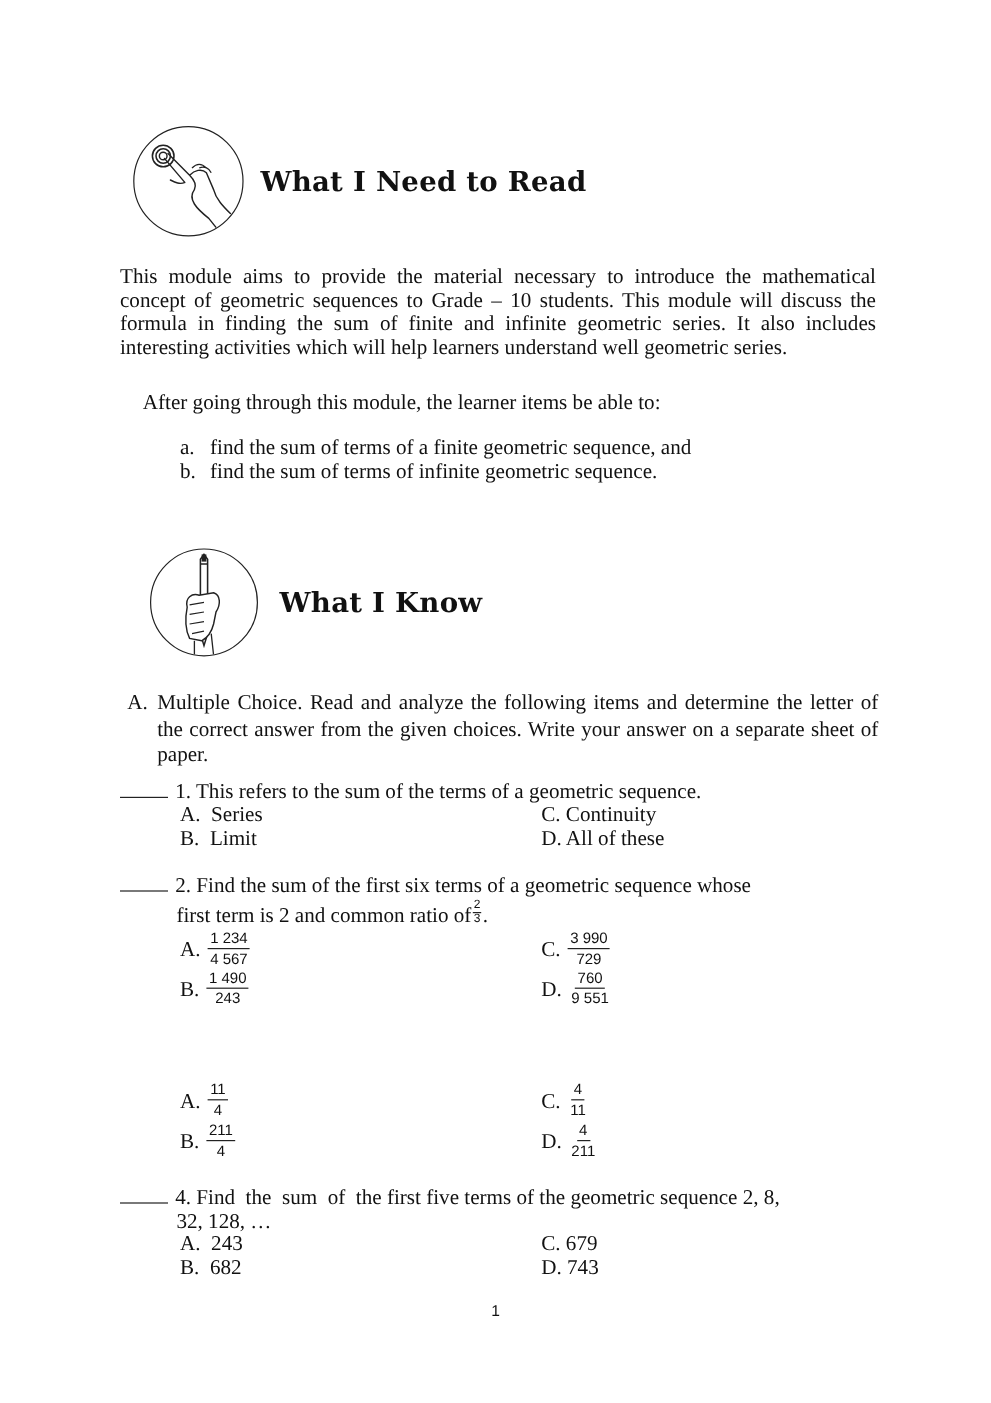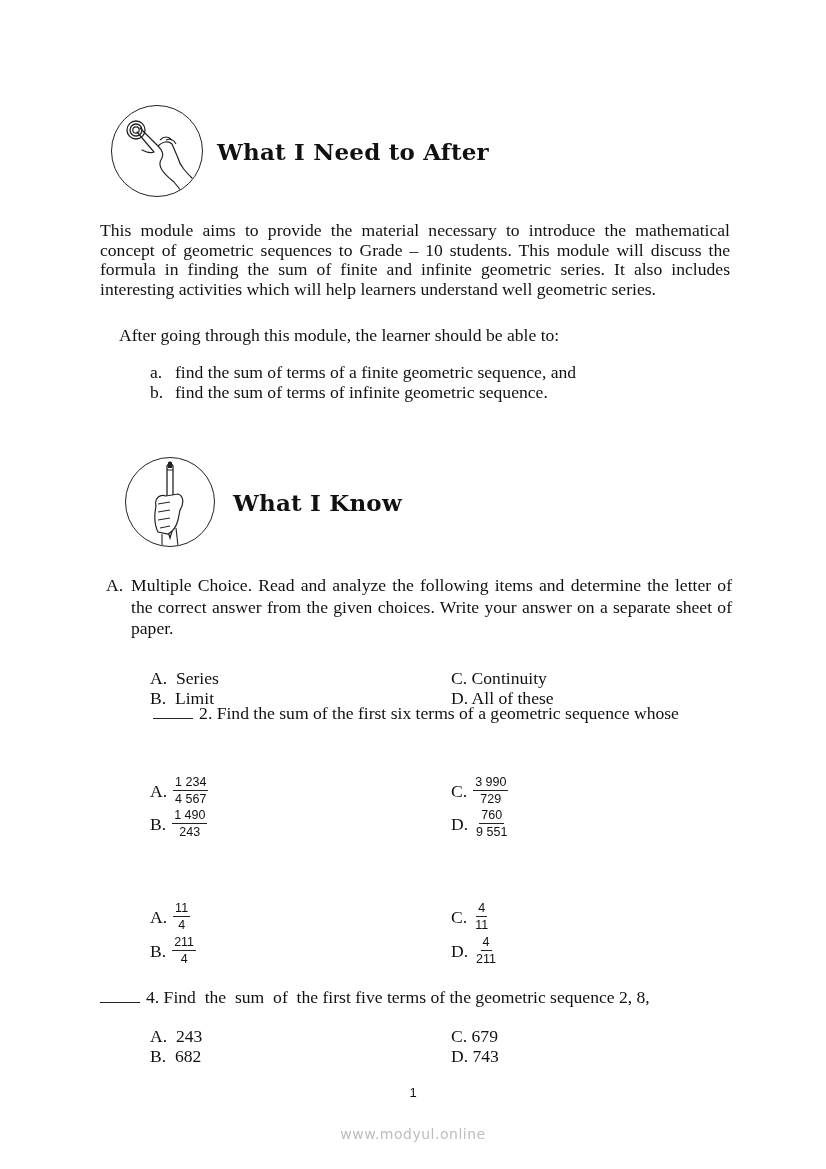--- a/index.html
+++ b/index.html
@@ -54,26 +54,26 @@
   <div class="section-header" style="left:111px; top:105px;">
     <div class="icon-circle">
       <svg width="90" height="90" viewBox="0 0 90 90">
         <circle cx="24" cy="24" r="9" fill="none" stroke="#222" stroke-width="1.3"></circle>
         <circle cx="24" cy="24" r="6" fill="none" stroke="#222" stroke-width="1.3"></circle>
         <circle cx="24" cy="24" r="3.2" fill="none" stroke="#222" stroke-width="1.2"></circle>
         <path d="M25 26 L42 46 M28 22 L46 40 C50 36 56 34 60 38 L66 52 C68 60 74 66 80 72 M42 46 C38 48 34 46 30 44 M46 40 C50 44 52 48 50 52 M50 52 C44 60 52 68 62 76 L70 86" fill="none" stroke="#222" stroke-width="1.2" stroke-linecap="round" stroke-linejoin="round"></path>
         <path d="M48 34 C52 30 56 30 60 34 M54 34 C58 32 62 34 64 38" fill="none" stroke="#222" stroke-width="1.1"></path>
       </svg>
     </div>
-    <div class="section-title">What I Need to After</div>
+    <div class="section-title">What I Need to Read</div>
   </div>
 
   <div class="body-text p1">This module aims to provide the material necessary to introduce the mathematical concept of geometric sequences to Grade – 10 students. This module will discuss the formula in finding the sum of finite and infinite geometric series. It also includes interesting activities which will help learners understand well geometric series.</div>
 
-  <div class="intro">After going through this module, the learner should be able to:</div>
+  <div class="intro">After going through this module, the learner items be able to:</div>
 
   <div class="obj" style="top:382px;">
     <span class="lbl">b.</span><span>find the sum of terms of infinite geometric sequence.</span>
   </div>
   <div class="obj" style="top:362px;">
     <span class="lbl">a.</span><span>find the sum of terms of a finite geometric sequence, and</span>
   </div>
 
   <div class="section-header" style="left:125px; top:457px;">
     <div class="icon-circle" style="width:90px;height:90px;">
@@ -87,27 +87,34 @@
       </svg>
     </div>
     <div class="section-title" style="margin-left:18px;">What I Know</div>
   </div>
 
   <div class="instr">
     <span class="lbl">A.</span>
     <span class="txt">Multiple Choice. Read and analyze the following items and determine the letter of the correct answer from the given choices. Write your answer on a separate sheet of paper.</span>
   </div>
 
+  <div class="q" style="top:650px;">
+    <span class="blank"></span><span>1.</span> <span class="stem">This refers to the sum of the terms of a geometric sequence.</span>
+  </div>
   <div class="choice" style="left:150px; top:669px;"><span>A.</span>&nbsp; <span>Series</span></div>
   <div class="choice" style="left:150px; top:689px;"><span>B.</span>&nbsp; <span>Limit</span></div>
   <div class="choice" style="left:451px; top:669px;"><span>C.</span> <span>Continuity</span></div>
   <div class="choice" style="left:451px; top:689px;"><span>D.</span> <span>All of these</span></div>
 
-  <div class="q" style="top:704px;text-align:center;">
+  <div class="q" style="top:728px;">
     <div><span class="blank"></span><span>2.</span> <span>Find the sum of the first six terms of a geometric sequence whose</span></div>
+    <div class="cont" style="margin-top:5px;"><span>first term is 2 and common ratio of</span><span class="inline-frac">
+          <span class="num">2</span>
+          <span class="den">3</span>
+        </span><span>.</span></div>
   </div>
   <div class="frac-choice" style="left:150px; top:776px;">
     <span>A.</span>
     <span class="frac">
         <span class="num">1 234</span>
         <span class="den">4 567</span>
       </span>
   </div>
   <div class="frac-choice" style="left:150px; top:809px;">
     <span>B.</span>
@@ -155,21 +162,21 @@
   <div class="frac-choice" style="left:451px; top:936px;">
     <span>D.</span>
     <span class="frac">
         <span class="num">4</span>
         <span class="den">211</span>
       </span>
   </div>
 
   <div class="q" style="top:988px;">
     <div style="white-space:pre;"><span class="blank"></span><span>4.</span> <span>Find  the  sum  of  the first five terms of the geometric sequence 2, 8,</span></div>
+    <div class="cont"><span>32, 128, …</span></div>
   </div>
   <div class="choice" style="left:150px; top:1027px;"><span>A.</span>&nbsp; <span>243</span></div>
   <div class="choice" style="left:150px; top:1047px;"><span>B.</span>&nbsp; <span>682</span></div>
   <div class="choice" style="left:451px; top:1027px;"><span>C.</span> <span>679</span></div>
   <div class="choice" style="left:451px; top:1047px;"><span>D.</span> <span>743</span></div>
 
   <div class="page-num">1</div>
-  <div class="watermark">www.modyul.online</div>
 </div>
 
 </body></html>

